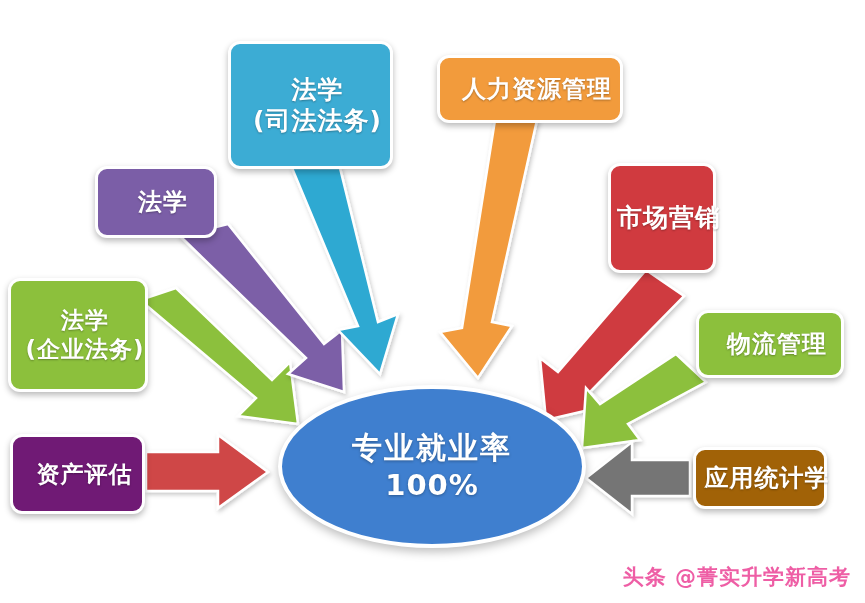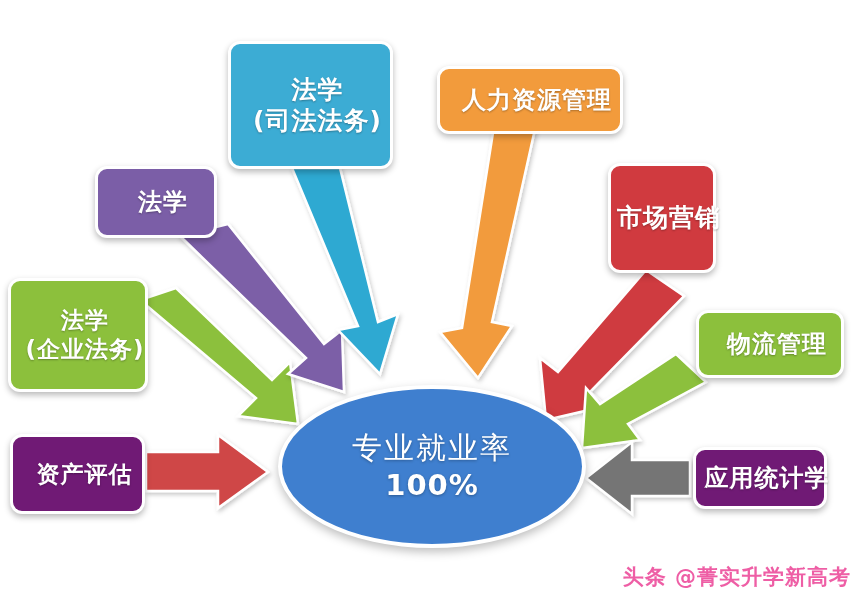--- a/index.html
+++ b/index.html
@@ -61,21 +61,21 @@
     border-radius: 50%;
     border: 4px solid #ffffff;
     background: #3f7fcf;
     color: #ffffff;
     z-index: 6;
     box-shadow: 0 4px 10px rgba(0,0,0,0.25);
     text-shadow: 0 1px 3px rgba(0,0,0,0.30);
   }
   #hub .hub-title {
     font-size: 30px;
-    font-weight: normal;
+    font-weight: bold;
     letter-spacing: 2px;
     line-height: 1.1;
   }
   #hub .hub-value {
     font-size: 29px;
     font-weight: bold;
     margin-top: 4px;
     letter-spacing: 1px;
   }
 
@@ -153,31 +153,31 @@
 
   <div class="node" style="left:95px; top:166px; width:122px; height:72px; background:#7b5ea7; font-size:24px;">
     <span class="line">法学</span>
   </div>
 
   <div class="node two-line" style="left:228px; top:41px; width:165px; height:128px; background:#3cacd4; font-size:25px;">
     <span class="line">法学</span>
     <span class="line">(司法法务)</span>
   </div>
 
-  <div class="node" style="left:437px; top:66px; width:186px; height:68px; background:#f29b3c; font-size:24px;">
+  <div class="node" style="left:437px; top:55px; width:186px; height:68px; background:#f29b3c; font-size:24px;">
     <span class="line">人力资源管理</span>
   </div>
 
   <div class="node" style="left:608px; top:163px; width:108px; height:110px; background:#d03a3f; font-size:25px;">
     <span class="line">市场营销</span>
   </div>
 
   <div class="node" style="left:668px; top:310px; width:148px; height:68px; background:#8cc03c; font-size:24px;margin-left:28px;">
     <span class="line">物流管理</span>
   </div>
 
-  <div class="node" style="left:693px; top:447px; width:134px; height:62px; background:#701a75; font-size:24px;">
+  <div class="node" style="left:693px; top:447px; width:134px; height:62px; background:#a16207; font-size:24px;">
     <span class="line">应用统计学</span>
   </div>
 
   <div id="watermark">头条 @菁实升学新高考</div>
 
 </div>
 
 </body></html>

